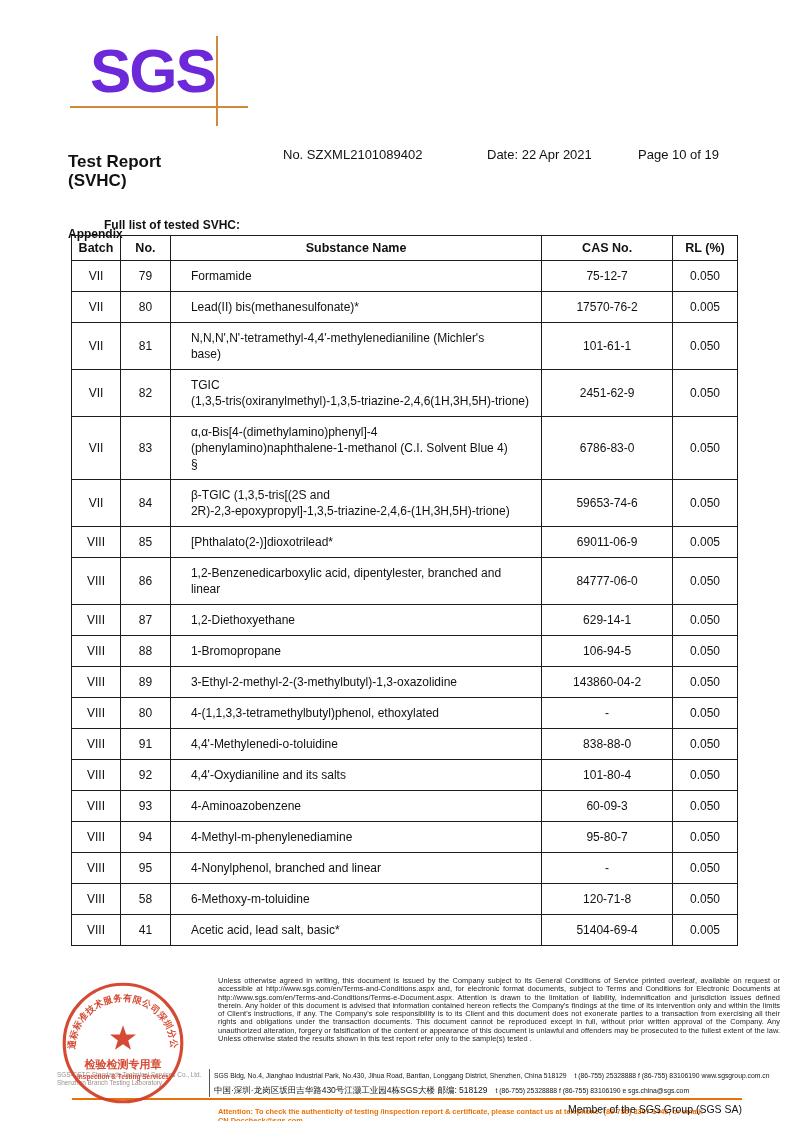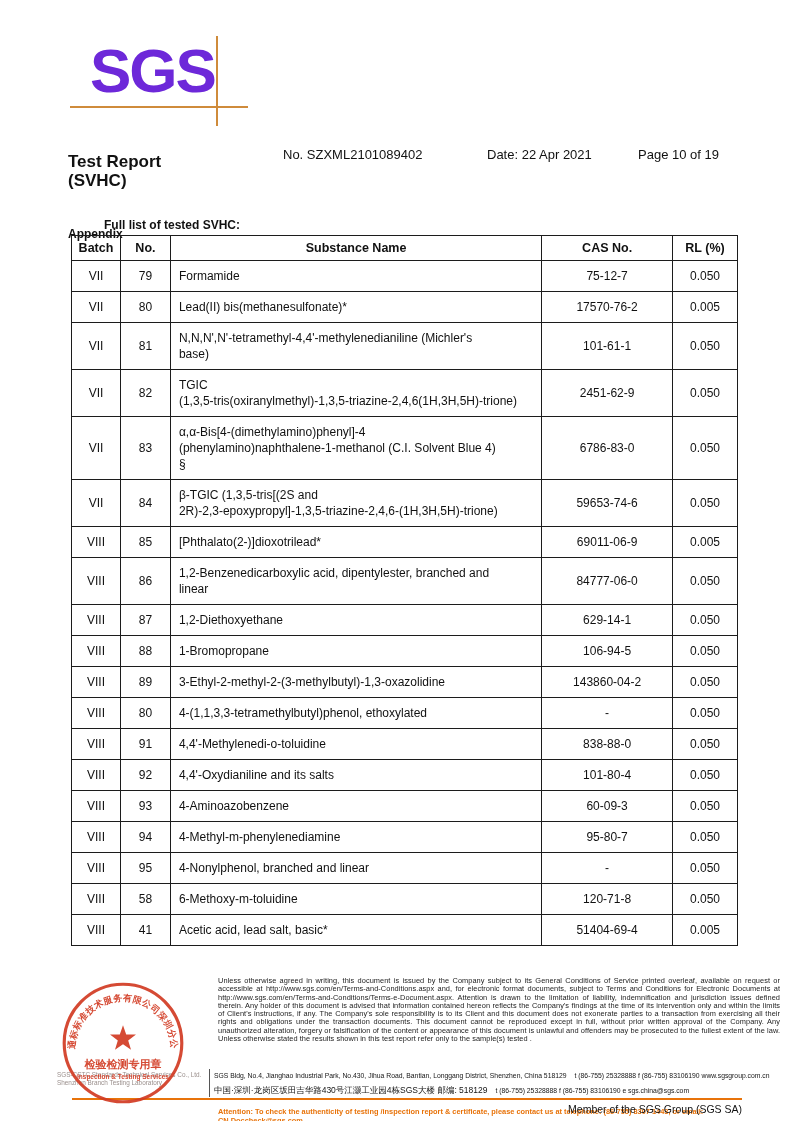--- a/index.html
+++ b/index.html
@@ -21,21 +21,21 @@
 
   .appendix-label { position:absolute; left:68px; top:202px; font-size:12px; font-weight:bold;margin-top:25px; }
   .table-subtitle { position:absolute; left:68px; top:218px; font-size:12px; font-weight:bold;margin-left:36px; }
 
   
   .svhc-table { position:absolute; left:71px; top:235px; width:667px;
                 border-collapse:collapse; font-size:12px; }
   .svhc-table th, .svhc-table td { border:1.5px solid #1c1c1c; vertical-align:middle; }
   .svhc-table th { font-size:12.5px; font-weight:bold; padding:5px 3px; text-align:center; }
   .svhc-table td { padding:7px 4px; line-height:16px; text-align:center; }
-  .svhc-table td.name { text-align:left; padding-left:8px; white-space:pre-wrap;
+  .svhc-table td.name { text-align:left; padding-left:20px; white-space:pre-wrap;
                         overflow-wrap:break-word; word-break:break-word; }
 
   
   .disclaimer { position:absolute; left:218px; top:977px; width:562px; font-size:7.4px;
                 line-height:8.3px; text-align:justify; color:#222; letter-spacing:0.05px; }
   .attention { position:absolute; left:218px; top:1108px; width:562px; font-size:7.4px;
                font-weight:bold; line-height:8.6px; color:#e8730a; }
   .company-block { position:absolute; left:57px; top:1071px; width:158px; font-size:6.4px;
                    line-height:8px; color:#9a8f8c; }
   .footer-vline { position:absolute; left:209px; top:1069px; width:1px; height:28px; background:#555; }

